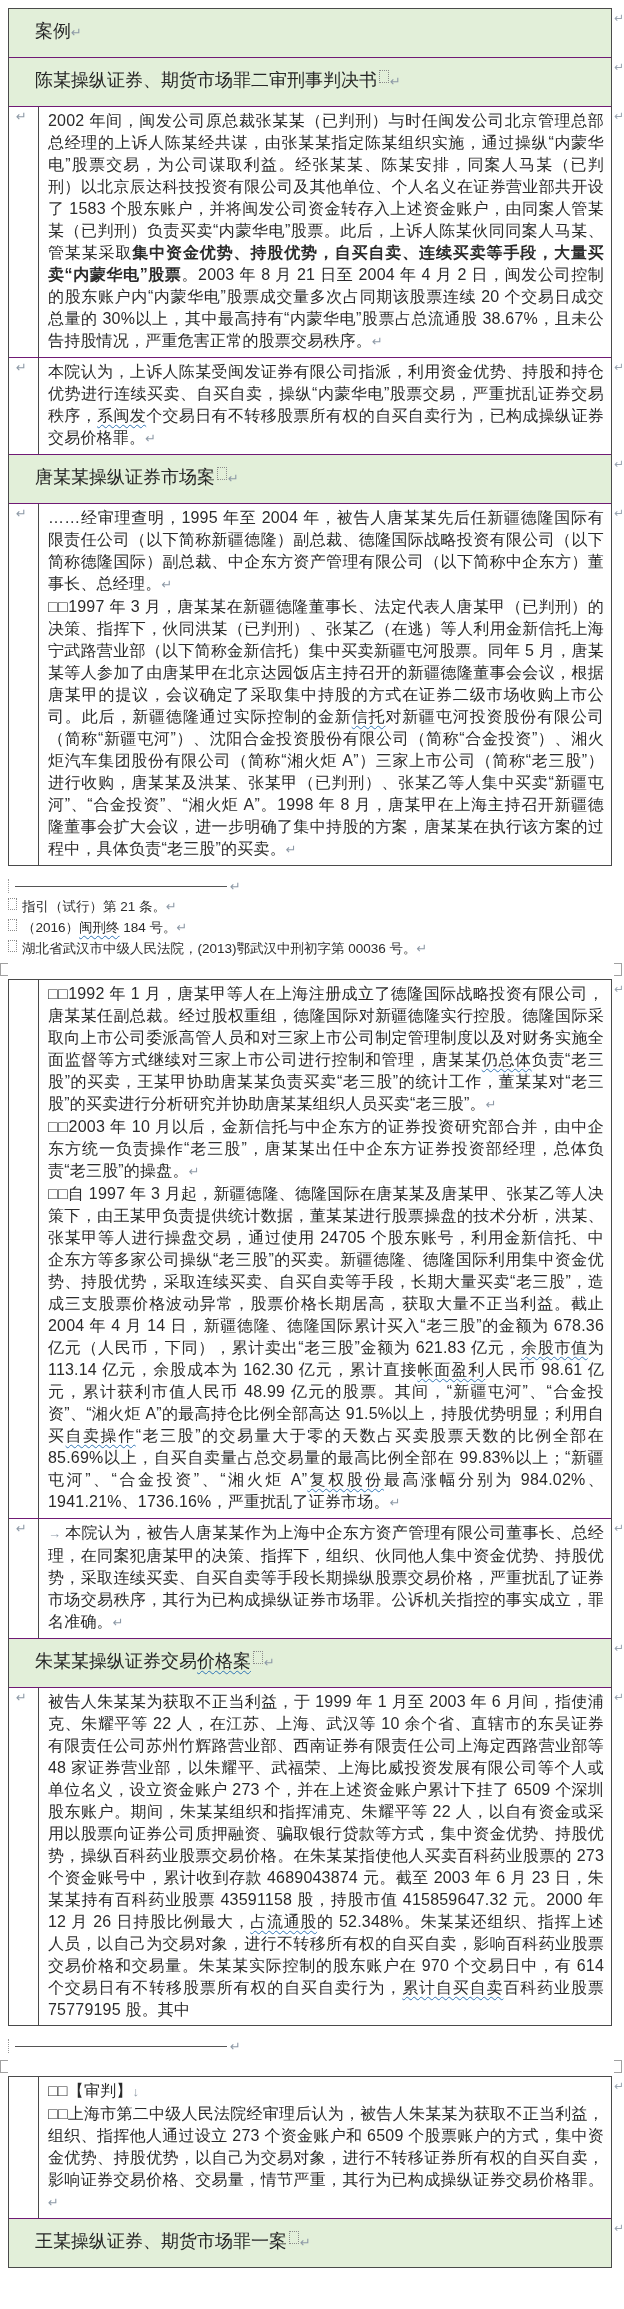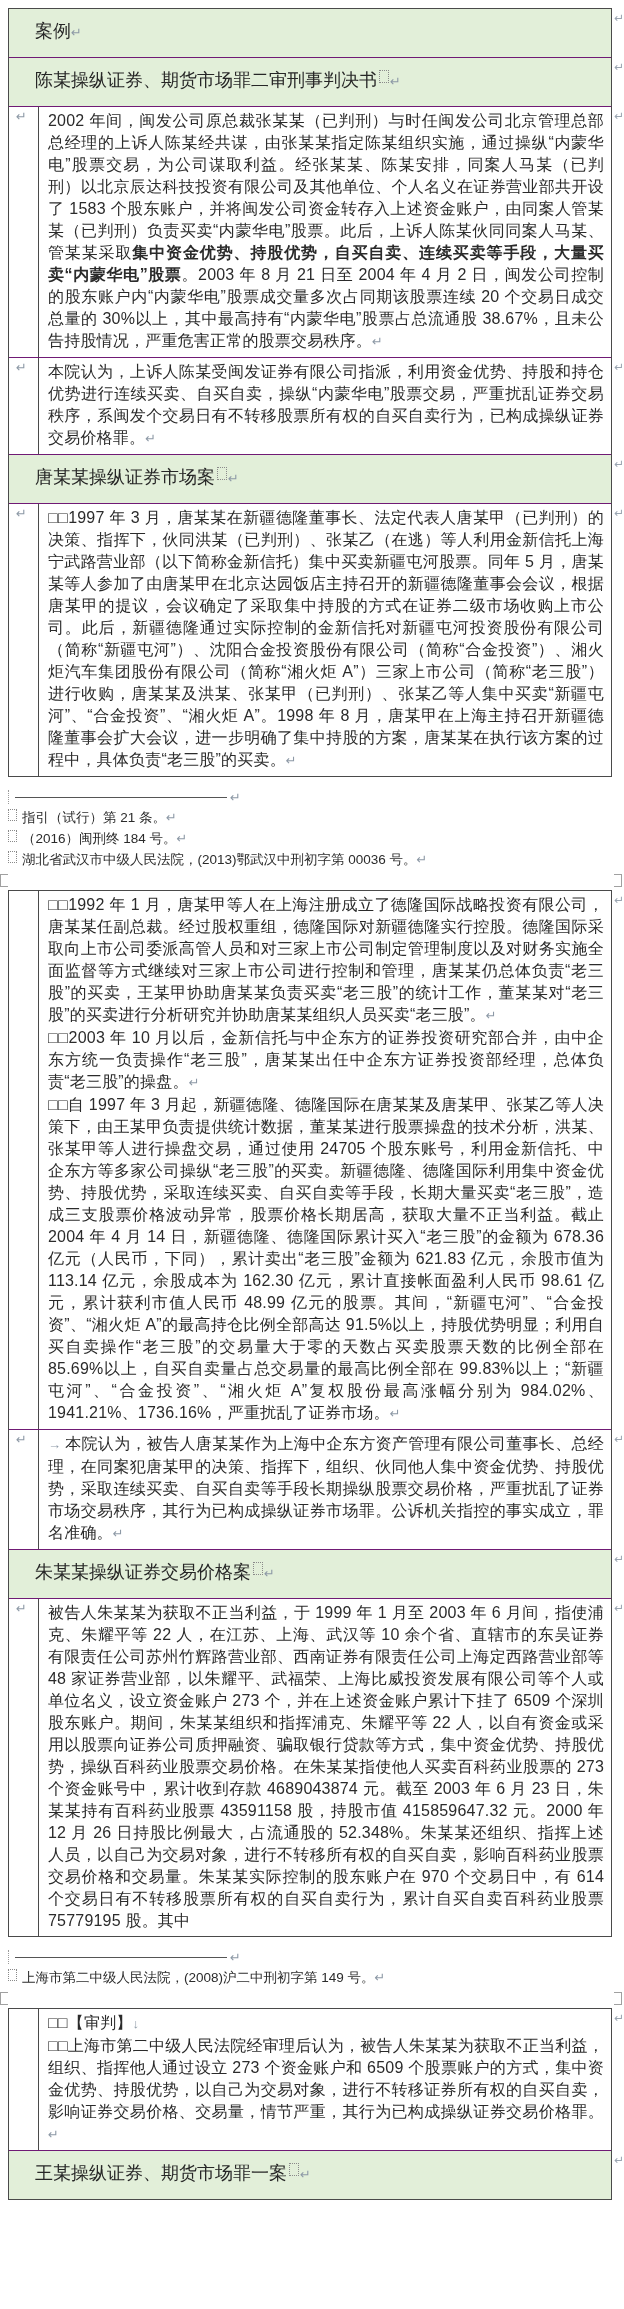--- a/index.html
+++ b/index.html
@@ -10,21 +10,21 @@
   .trow{position:relative;}
   .trow + .trow{border-top:1px solid #701a75;}
   .hrow{background:#e2efd9;padding:11px 2px 13px 26px;font-size:18px;line-height:23px;color:#262626;}
   .brow{display:flex;align-items:stretch;}
   .gutter{flex:0 0 30px;width:30px;border-right:1px solid #4a4a4a;box-sizing:border-box;
           padding:2px 0 0 7px;font-size:13px;color:#8d99a6;}
   .cell{flex:1;padding:3px 7px 4px 9px;font-size:16px;line-height:22px;text-align:justify;
         letter-spacing:0.2px;}
   .para{margin:0;}
   .sb{font-weight:700;}
-  .sw{text-decoration-style:wavy;text-decoration-color:#2e74b5;
+  .sw{text-decoration:underline;text-decoration-style:wavy;text-decoration-color:#2e74b5;
       text-decoration-thickness:1px;text-underline-offset:3px;}
   .sm{color:#8d99a6;font-size:13px;}
   .outmark{position:absolute;right:-13px;top:3px;color:#9aa5b1;font-size:12px;line-height:12px;}
   .refbox{display:inline-block;width:8px;height:11px;border:1px dotted #8a8a8a;
           margin:0 1px 0 2px;vertical-align:3px;}
   .footnotes{margin:10px 12px 0 8px;font-size:13.5px;line-height:21px;color:#2b2b2b;}
   .fnsep{display:flex;align-items:center;height:20px;}
   .fnsep .edge{width:4px;height:14px;border-left:1px dotted #9a9a9a;margin-right:2px;}
   .fnsep .line{width:212px;height:0;border-top:1px solid #555;}
   .fnsep .sm{margin-left:3px;}
@@ -70,20 +70,21 @@
           <span class="outmark">↵</span>
         </div>
         <div class="trow">
           <div class="hrow"><span>唐某某操纵证券市场案</span><span class="refbox"></span><span class="sm">↵</span></div>
           <span class="outmark">↵</span>
         </div>
         <div class="trow">
           <div class="brow">
             <div class="gutter"><span class="sm">↵</span></div>
             <div class="cell">
+              <div class="para"><span>……经审理查明，1995 年至 2004 年，被告人唐某某先后任新疆德隆国际有限责任公司（以下简称新疆德隆）副总裁、德隆国际战略投资有限公司（以下简称德隆国际）副总裁、中企东方资产管理有限公司（以下简称中企东方）董事长、总经理。</span><span class="sm">↵</span></div>
               <div class="para"><span>□□1997 年 3 月，唐某某在新疆德隆董事长、法定代表人唐某甲（已判刑）的决策、指挥下，伙同洪某（已判刑）、张某乙（在逃）等人利用金新信托上海宁武路营业部（以下简称金新信托）集中买卖新疆屯河股票。同年 5 月，唐某某等人参加了由唐某甲在北京达园饭店主持召开的新疆德隆董事会会议，根据唐某甲的提议，会议确定了采取集中持股的方式在证券二级市场收购上市公司。此后，新疆德隆通过实际控制的金新</span><span class="sw">信托</span><span>对新疆屯河投资股份有限公司（简称“新疆屯河”）、沈阳合金投资股份有限公司（简称“合金投资”）、湘火炬汽车集团股份有限公司（简称“湘火炬 A”）三家上市公司（简称“老三股”）进行收购，唐某某及洪某、张某甲（已判刑）、张某乙等人集中买卖“新疆屯河”、“合金投资”、“湘火炬 A”。1998 年 8 月，唐某甲在上海主持召开新疆德隆董事会扩大会议，进一步明确了集中持股的方案，唐某某在执行该方案的过程中，具体负责“老三股”的买卖。</span><span class="sm">↵</span></div>
             </div>
           </div>
           <span class="outmark">↵</span>
         </div>
       </div>
       <div class="footnotes">
         <div class="fnsep">
           <span class="edge"></span>
           <span class="line"></span>
@@ -131,21 +132,20 @@
           </div>
           <span class="outmark">↵</span>
         </div>
       </div>
       <div class="footnotes">
         <div class="fnsep">
           <span class="edge"></span>
           <span class="line"></span>
           <span class="sm">↵</span>
         </div>
-        <div class="fnline"><span class="fnmark"></span><span>上海市第二中级人民法院，(2008)沪二中刑初字第 149 号。</span><span class="sm">↵</span></div>
       </div>
       <div class="pgap">
         <span class="pcl"></span>
         <span class="pcr"></span>
       </div>
       <div class="dtable">
         <div class="trow">
           <div class="brow">
             <div class="gutter"></div>
             <div class="cell">

